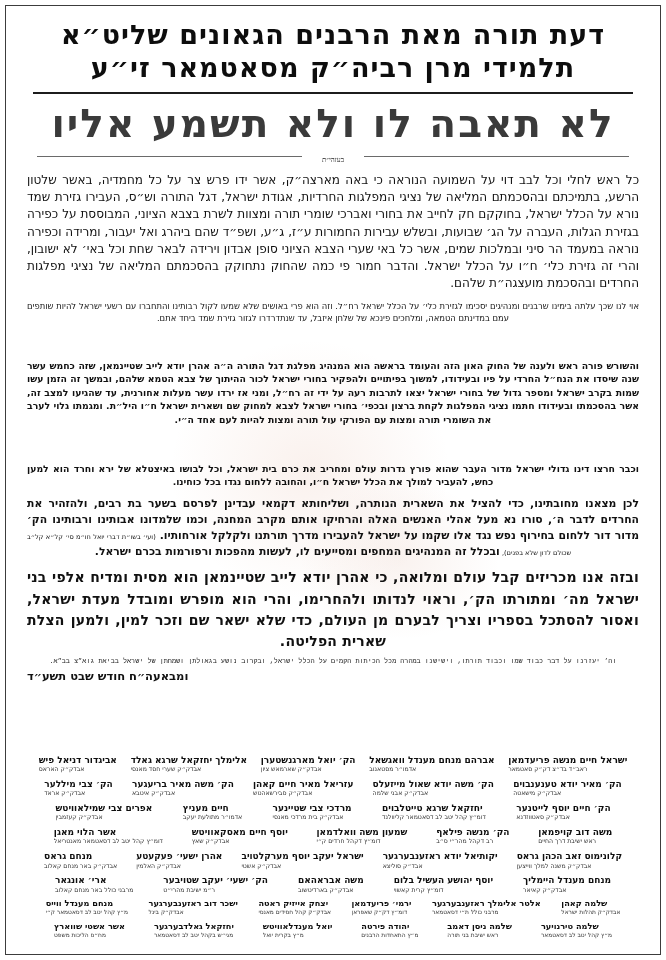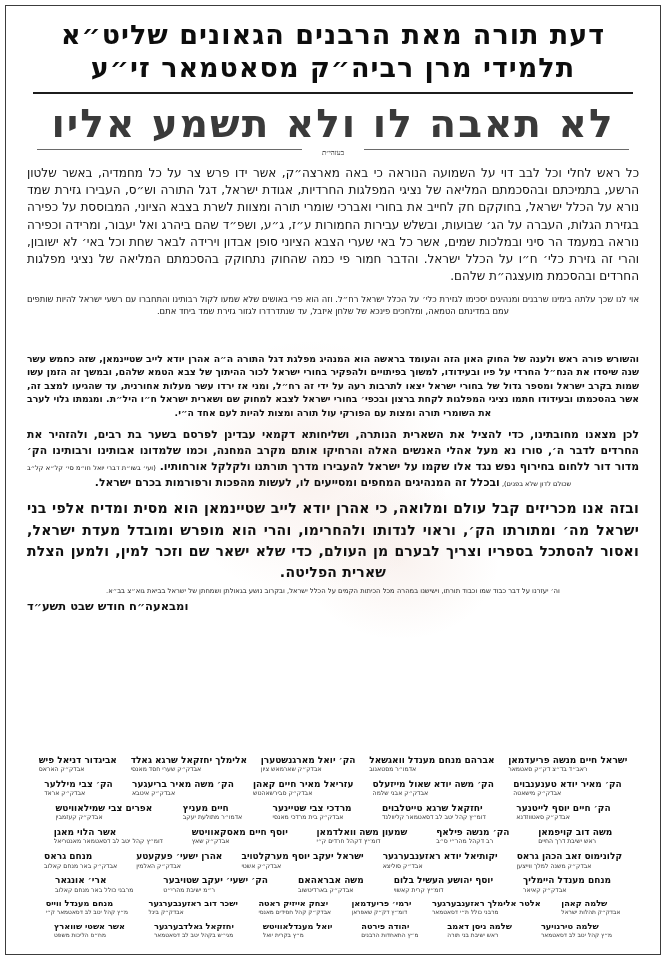--- a/index.html
+++ b/index.html
@@ -48,21 +48,21 @@
     border:0;border-top:2px solid #1c1c1c;
     margin:7px 6px 6px 6px;
   }
   .main-title{
     text-align:center;
     font-weight:bold;
     font-size:39px;line-height:1.15;
     letter-spacing:2px;
     color:#3a3a3a;
     white-space:nowrap;
-    margin:2px 0 0 0;
+    margin:2px 0 7px 0;
   }
   .orn{
     display:flex;gap:20px;
     margin:2px 10px 8px 10px;
     font-family:Liberation Serif, serif;
   }
   .orn-line{flex:1;height:1px;background:#6a6a6a;}
   .orn-word{font-size:7px;color:#222;}
   p{margin:0 0 7px 0;}
   .p-body{
@@ -84,20 +84,21 @@
   .p-strong .small-note{font-size:6.6px;font-weight:normal;}
   .p-huge{
     font-size:14px;line-height:1.52;font-weight:bold;
     letter-spacing:0.2px;
     text-align:justify;text-align-last:center;
     margin-bottom:4px;
   }
   .closing{
     font-size:6.8px;text-align:center;color:#222;
     margin-bottom:4px;
+    font-family:Liberation Mono, monospace;
   }
   .date-line{
     font-size:11.5px;font-weight:bold;text-align:left;
     margin-bottom:8px;
   }
   .sigs{margin-top:auto;}
   .sig-row{
     display:flex;justify-content:space-evenly;align-items:flex-start;
     margin-bottom:6px;
   }
@@ -133,20 +134,21 @@
 
     <div class="orn">
       <span class="orn-line"></span>
       <span class="orn-word">בעזהי״ת</span>
       <span class="orn-line"></span>
     </div>
 
     <p class="p-body">כל ראש לחלי וכל לבב דוי על השמועה הנוראה כי באה מארצה״ק, אשר ידו פרש צר על כל מחמדיה, באשר שלטון הרשע, בתמיכתם ובהסכמתם המליאה של נציגי המפלגות החרדיות, אגודת ישראל, דגל התורה וש״ס, העבירו גזירת שמד נורא על הכלל ישראל, בחוקקם חק לחייב את בחורי ואברכי שומרי תורה ומצוות לשרת בצבא הציוני, המבוססת על כפירה בגזירת הגלות, העברה על הג׳ שבועות, ובשלש עבירות החמורות ע״ז, ג״ע, ושפ״ד שהם ביהרג ואל יעבור, ומרידה וכפירה נוראה במעמד הר סיני ובמלכות שמים, אשר כל באי שערי הצבא הציוני סופן אבדון וירידה לבאר שחת וכל באי׳ לא ישובון, והרי זה גזירת כלי׳ ח״ו על הכלל ישראל. והדבר חמור פי כמה שהחוק נתחוקק בהסכמתם המליאה של נציגי מפלגות החרדים ובהסכמת מועצגה״ת שלהם.</p>
     <p class="p-body-center">אוי לנו שכך עלתה בימינו שרבנים ומנהיגים יסכימו לגזירת כלי׳ על הכלל ישראל רח״ל. וזה הוא פרי באושים שלא שמעו לקול רבותינו והתחברו עם רשעי ישראל להיות שותפים עמם במדינתם הטמאה, ומלחכים פינכא של שלחן איזבל, עד שנתדרדרו לגזור גזירת שמד ביחד אתם.</p>
     <p class="p-med">והשורש פורה ראש ולענה של החוק האון הזה והעומד בראשה הוא המנהיג מפלגת דגל התורה ה״ה אהרן יודא לייב שטיינמאן, שזה כחמש עשר שנה שיסדו את הנח״ל החרדי על פיו ובעידודו, למשוך בפיתויים ולהפקיר בחורי ישראל לכור ההיתוך של צבא הטמא שלהם, ובמשך זה הזמן עשו שמות בקרב ישראל ומספר גדול של בחורי ישראל יצאו לתרבות רעה על ידי זה רח״ל, ומני אז ירדו עשר מעלות אחורנית, עד שהגיעו למצב זה, אשר בהסכמתו ובעידודו חתמו נציגי המפלגות לקחת ברצון ובכפי׳ בחורי ישראל לצבא למחוק שם ושארית ישראל ח״ו היל״ת. ומגמתו גלוי לערב את השומרי תורה ומצות עם הפורקי עול תורה ומצות להיות לעם אחד ה״י.</p>
+    <p class="p-med">וכבר חרצו דינו גדולי ישראל מדור העבר שהוא פורץ גדרות עולם ומחריב את כרם בית ישראל, וכל לבושו באיצטלא של ירא וחרד הוא למען כחש, להעביר למולך את הכלל ישראל ח״ו, והחובה ללחום נגדו בכל כוחינו.</p>
 
     <p class="p-strong"><span>לכן מצאנו מחובתינו, כדי להציל את השארית הנותרה, ושליחותא דקמאי עבדינן לפרסם בשער בת רבים, ולהזהיר את החרדים לדבר ה׳, סורו נא מעל אהלי האנשים האלה והרחיקו אותם מקרב המחנה, וכמו שלמדונו אבותינו ורבותינו הק׳ מדור דור ללחום בחירוף נפש נגד אלו שקמו על ישראל להעבירו מדרך תורתנו ולקלקל אורחותיו. </span><span class="small-note">(ועי׳ בשו״ת דברי יואל חו״מ סי׳ קל״א קל״ב שכולם לדון שלא בפנים), </span><span>ובכלל זה המנהיגים המחפים ומסייעים לו, לעשות מהפכות ורפורמות בכרם ישראל.</span></p>
 
     <p class="p-huge">ובזה אנו מכריזים קבל עולם ומלואה, כי אהרן יודא לייב שטיינמאן הוא מסית ומדיח אלפי בני ישראל מה׳ ומתורתו הק׳, וראוי לנדותו ולהחרימו, והרי הוא מופרש ומובדל מעדת ישראל, ואסור להסתכל בספריו וצריך לבערם מן העולם, כדי שלא ישאר שם וזכר למין, ולמען הצלת שארית הפליטה.</p>
 
     <div class="closing">וה׳ יעזרנו על דבר כבוד שמו וכבוד תורתו, וישישנו במהרה מכל הכיתות הקמים על הכלל ישראל, ובקרוב נושע בגאולתן ושמחתן של ישראל בביאת גוא״צ בב״א.</div>
     <div class="date-line">ומבאעה״ח חודש שבט תשע״ד</div>
 
     <div class="sigs">
 

